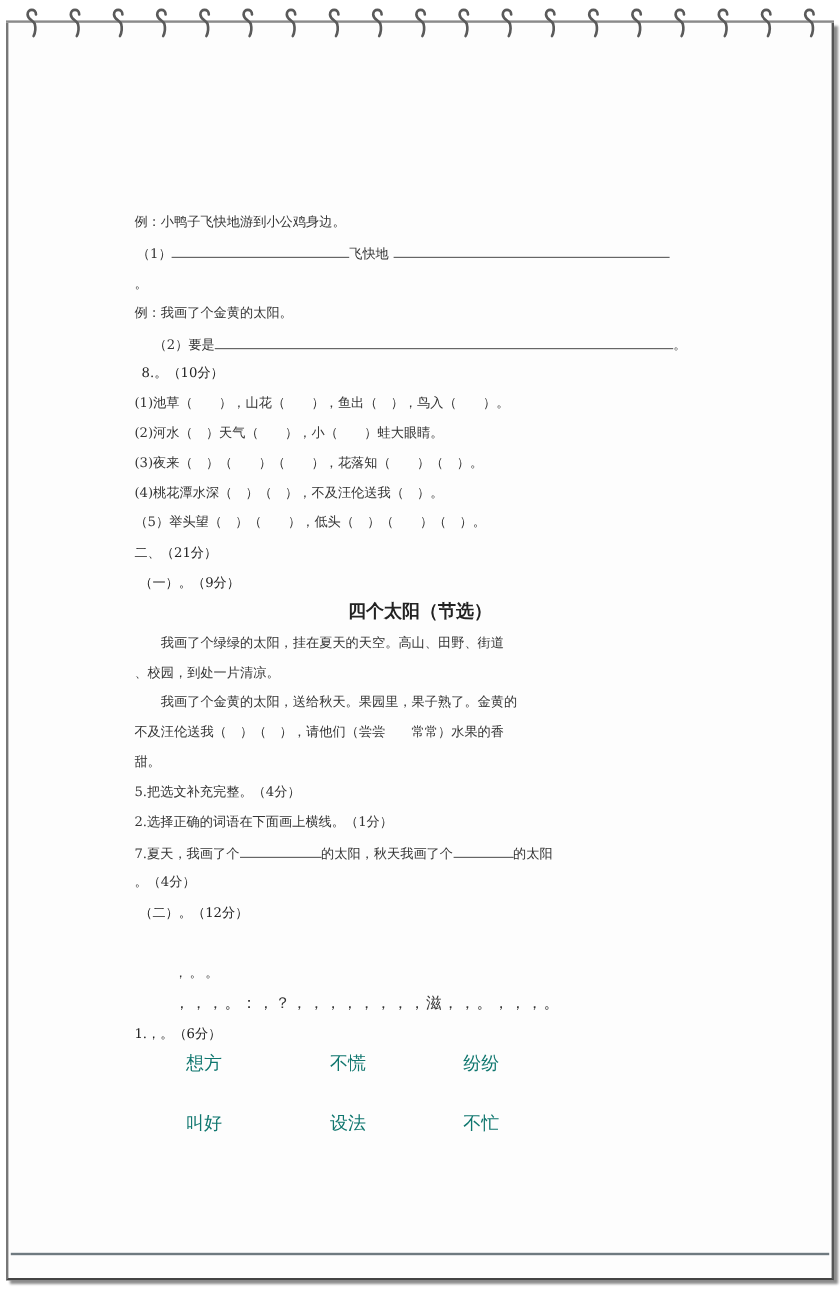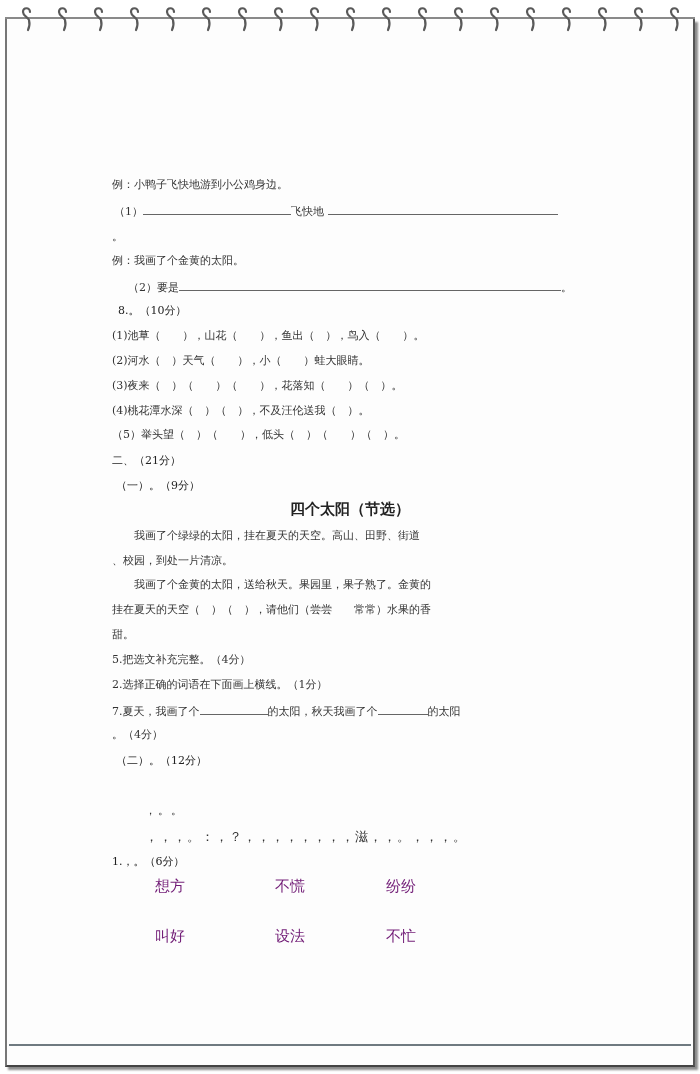--- a/index.html
+++ b/index.html
@@ -26,21 +26,21 @@
     position:absolute; left:9px; top:1044px; width:682px; height:2px;
     background:#6f7a80;
   }
   .content { position:absolute; left:0; top:0; width:700px; }
   .line {
     position:absolute; left:112px; font-size:11px; line-height:20px; white-space:pre; color:#333;
   }
   .bold { font-weight:normal; color:#222; }
   .blank { display:inline-block; border-bottom:1px solid #666; height:14px; vertical-align:baseline; }
   .center-title { position:absolute; left:0; width:700px; text-align:center; font-size:15px; font-weight:bold; color:#222; }
-  .word { position:absolute; font-size:15px; color:#701a75; }
+  .word { position:absolute; font-size:15px; color:#0f766e; }
 </style>
 </head>
 <body>
 
 <div class="page"></div>
 <div class="top-wire"></div>
 <div id="rings">
     <div class="ring" style="left: 20px;">
       <svg viewBox="0 0 14 28">
         <path d="M10 8 C10 3,3 3,3 8 C3 12,8 13,9 16 C10 20,9 24,8 26" fill="none" stroke="#5a5a5a" stroke-width="2.2" stroke-linecap="round"></path>
@@ -155,21 +155,21 @@
   <div class="line" style="top:401px">(4)桃花潭水深（　）（　），不及汪伦送我（　）。</div>
   <div class="line" style="top:425px">（5）举头望（　）（　　），低头（　）（　　）（　）。</div>
 
   <div class="line bold" style="top:451px">二、（21分）</div>
   <div class="line bold" style="top:476px; left:116px">（一）。（9分）</div>
   <div class="center-title" style="top:500px">四个太阳（节选）</div>
 
   <div class="line" style="top:526px">　　我画了个绿绿的太阳，挂在夏天的天空。高山、田野、街道</div>
   <div class="line" style="top:551px">、校园，到处一片清凉。</div>
   <div class="line" style="top:575px">　　我画了个金黄的太阳，送给秋天。果园里，果子熟了。金黄的</div>
-  <div class="line" style="top:600px">挂在夏天的天空（　）（　），请他们（尝尝　　常常）水果的香</div>
+  <div class="line" style="top:600px">不及汪伦送我（　）（　），请他们（尝尝　　常常）水果的香</div>
   <div class="line" style="top:625px">甜。</div>
 
   <div class="line" style="top:650px">5.把选文补充完整。（4分）</div>
   <div class="line" style="top:675px">2.选择正确的词语在下面画上横线。（1分）</div>
   <div class="line" style="top:700px"><span>7.夏天，我画了个</span><span class="blank" style="width:68px"></span><span>的太阳，秋天我画了个</span><span class="blank" style="width:50px"></span><span>的太阳</span></div>
   <div class="line" style="top:725px">。（4分）</div>
 
   <div class="line bold" style="top:751px; left:116px">（二）。（12分）</div>
 
   <div class="line" style="top:801px; left:145px; letter-spacing:2px">，。。</div>

